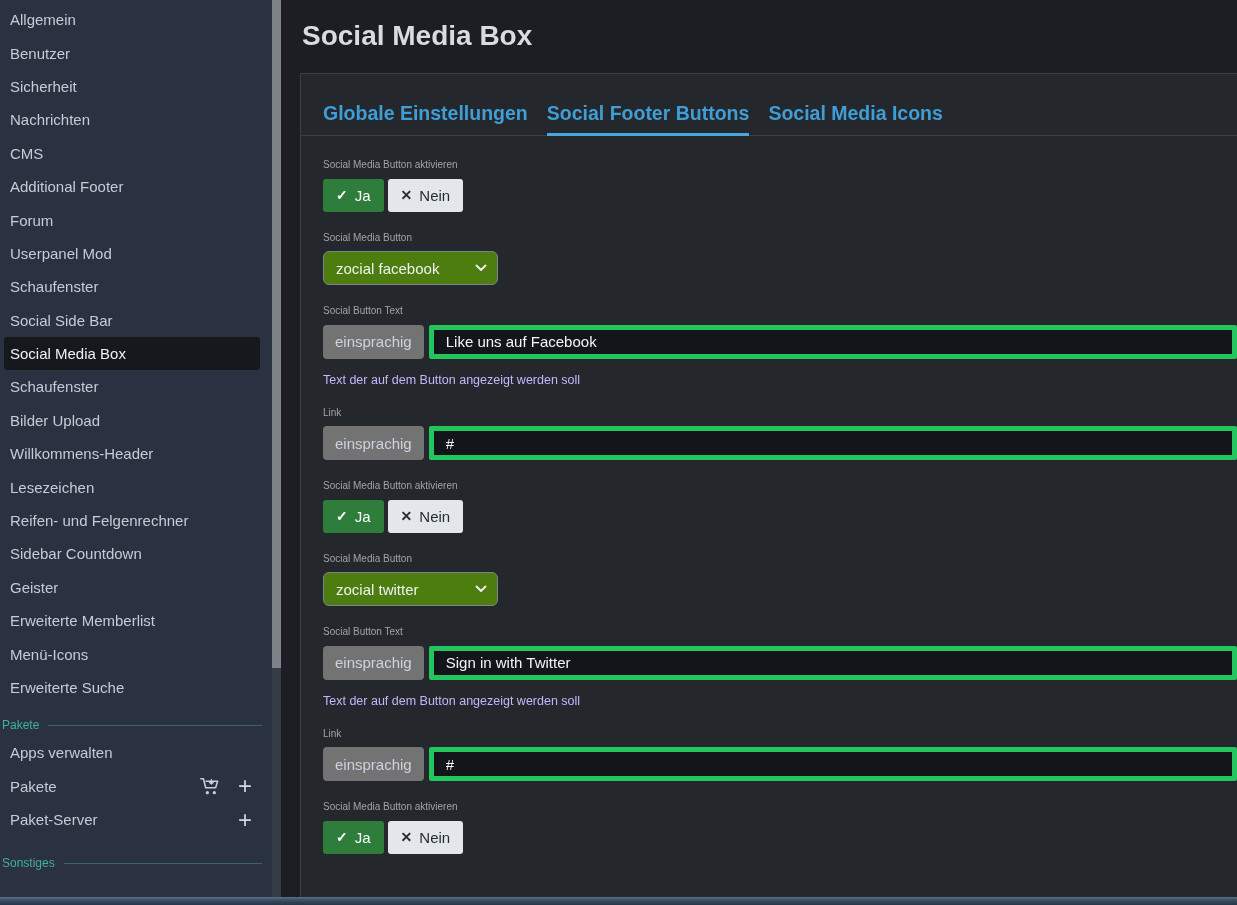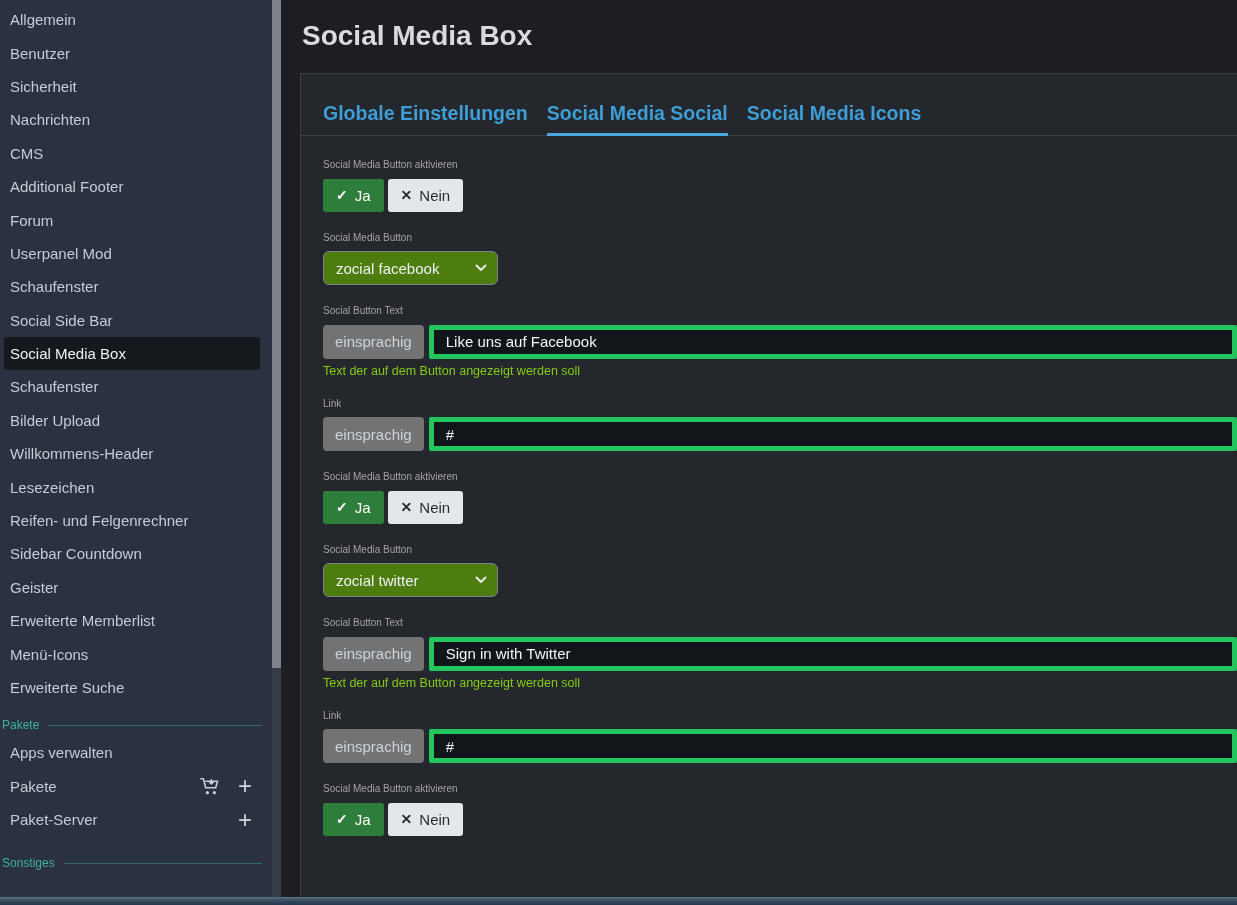--- a/index.html
+++ b/index.html
@@ -99,21 +99,21 @@
   .lang-btn {
     height: 34px; padding: 0 12px; background: #737373; color: #ccd3da;
     border: none; border-radius: 4px; font-size: 15px; font-family: inherit;
     cursor: pointer; white-space: nowrap;
   }
   .text-input {
     flex: 1; height: 34px; box-sizing: border-box;
     background: #121519; border: 5px solid #22c55e; border-radius: 2px;
     color: #f3f5f7; font-size: 15px; padding: 0 12px; font-family: inherit;
   }
-  .help { font-size: 12.5px; color: #84cc16; margin-top: 5px; }
+  .help { font-size: 12.5px; color: #c4b5fd; margin-top: 14px; }
 
   
   .window-edge {
     position: fixed; left: 0; right: 0; bottom: 0; height: 8px; z-index: 50;
     background: linear-gradient(180deg, #5d7085 0%, #46586d 25%, #334658 60%, #25374b 100%);
   }
 </style>
 </head>
 <body>
 
@@ -180,21 +180,21 @@
   <div class="side-scrollbar">
     <div class="thumb"></div>
   </div>
 
   <main class="content">
     <h1 class="page-title">Social Media Box</h1>
 
     <section class="panel">
       <nav class="tabs">
         <span class="tab">Globale Einstellungen</span>
-        <span class="tab active">Social Media Social</span>
+        <span class="tab active">Social Footer Buttons</span>
         <span class="tab">Social Media Icons</span>
       </nav>
 
       <div class="form">
 
         <div class="group">
           <div class="field-label">Social Media Button aktivieren</div>
           <div class="toggle-row">
             <button class="btn-yes">
               <span class="glyph">✓</span>

